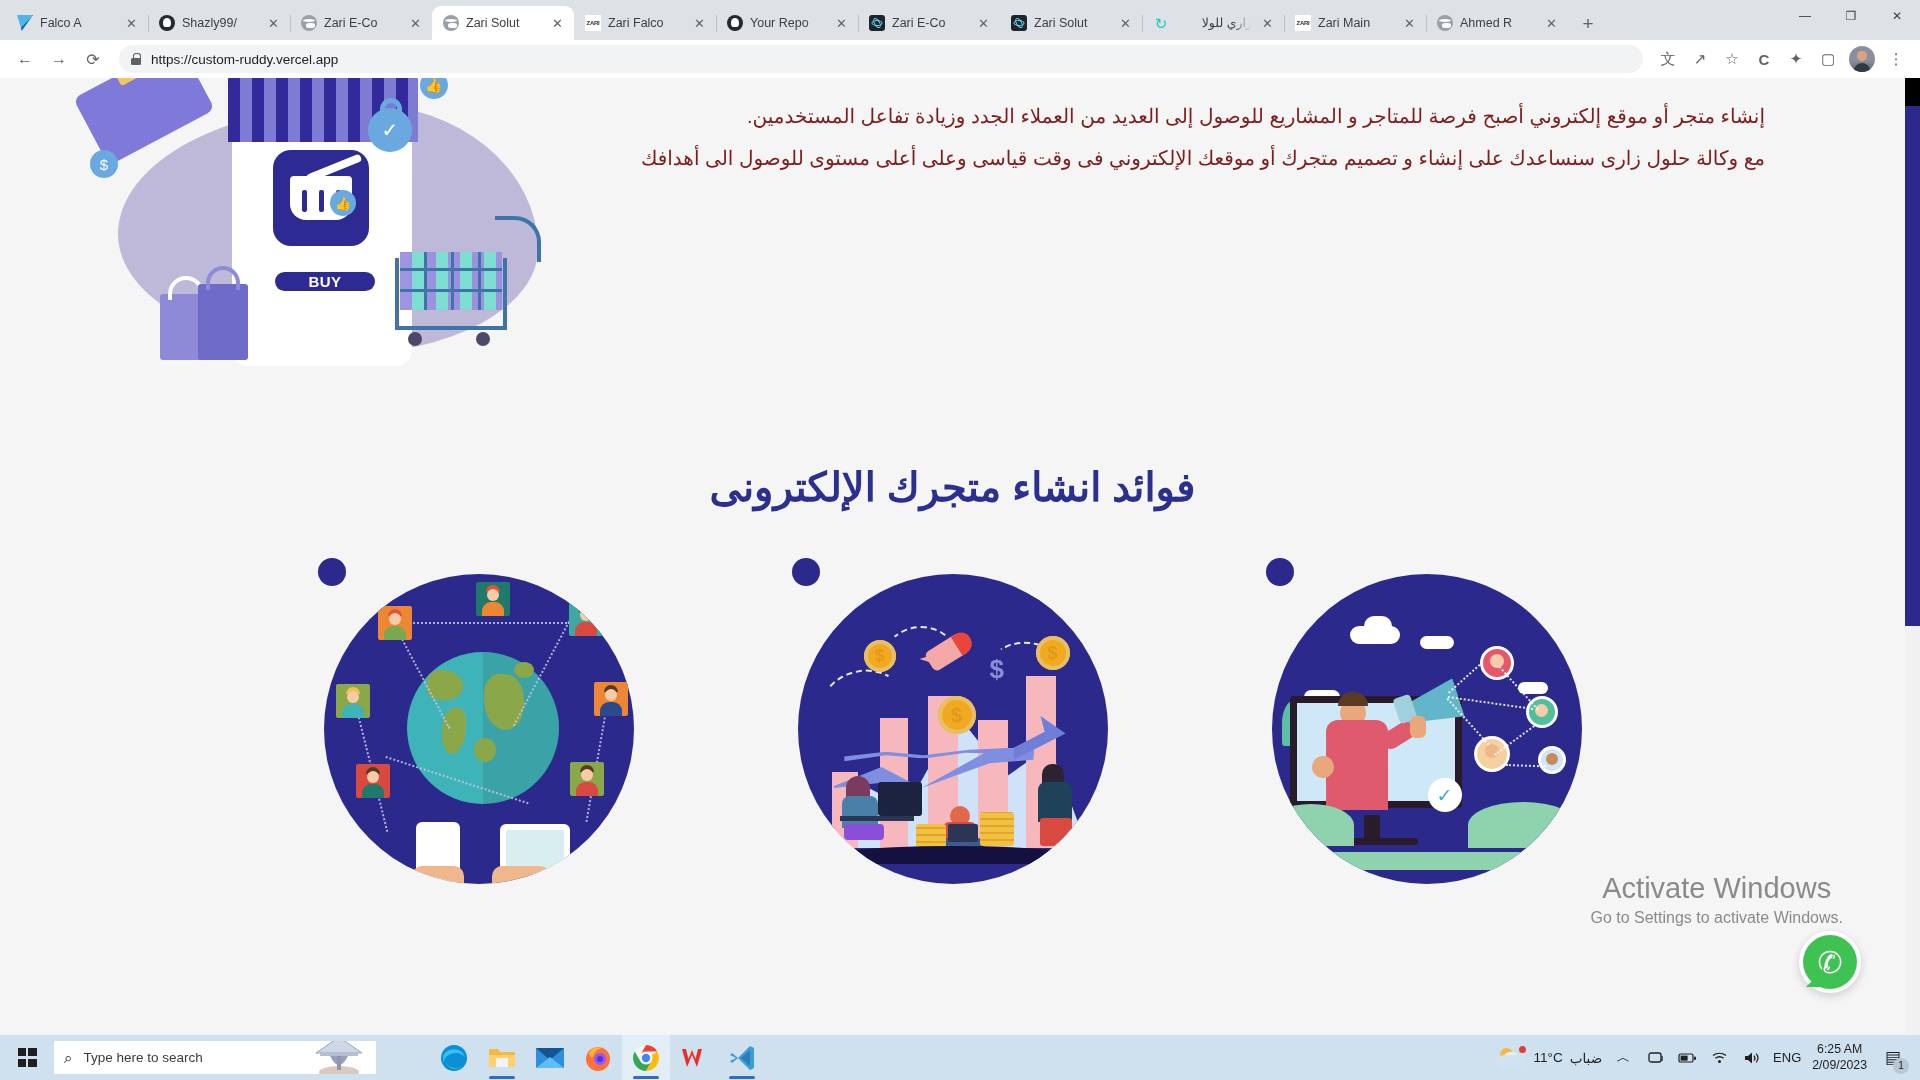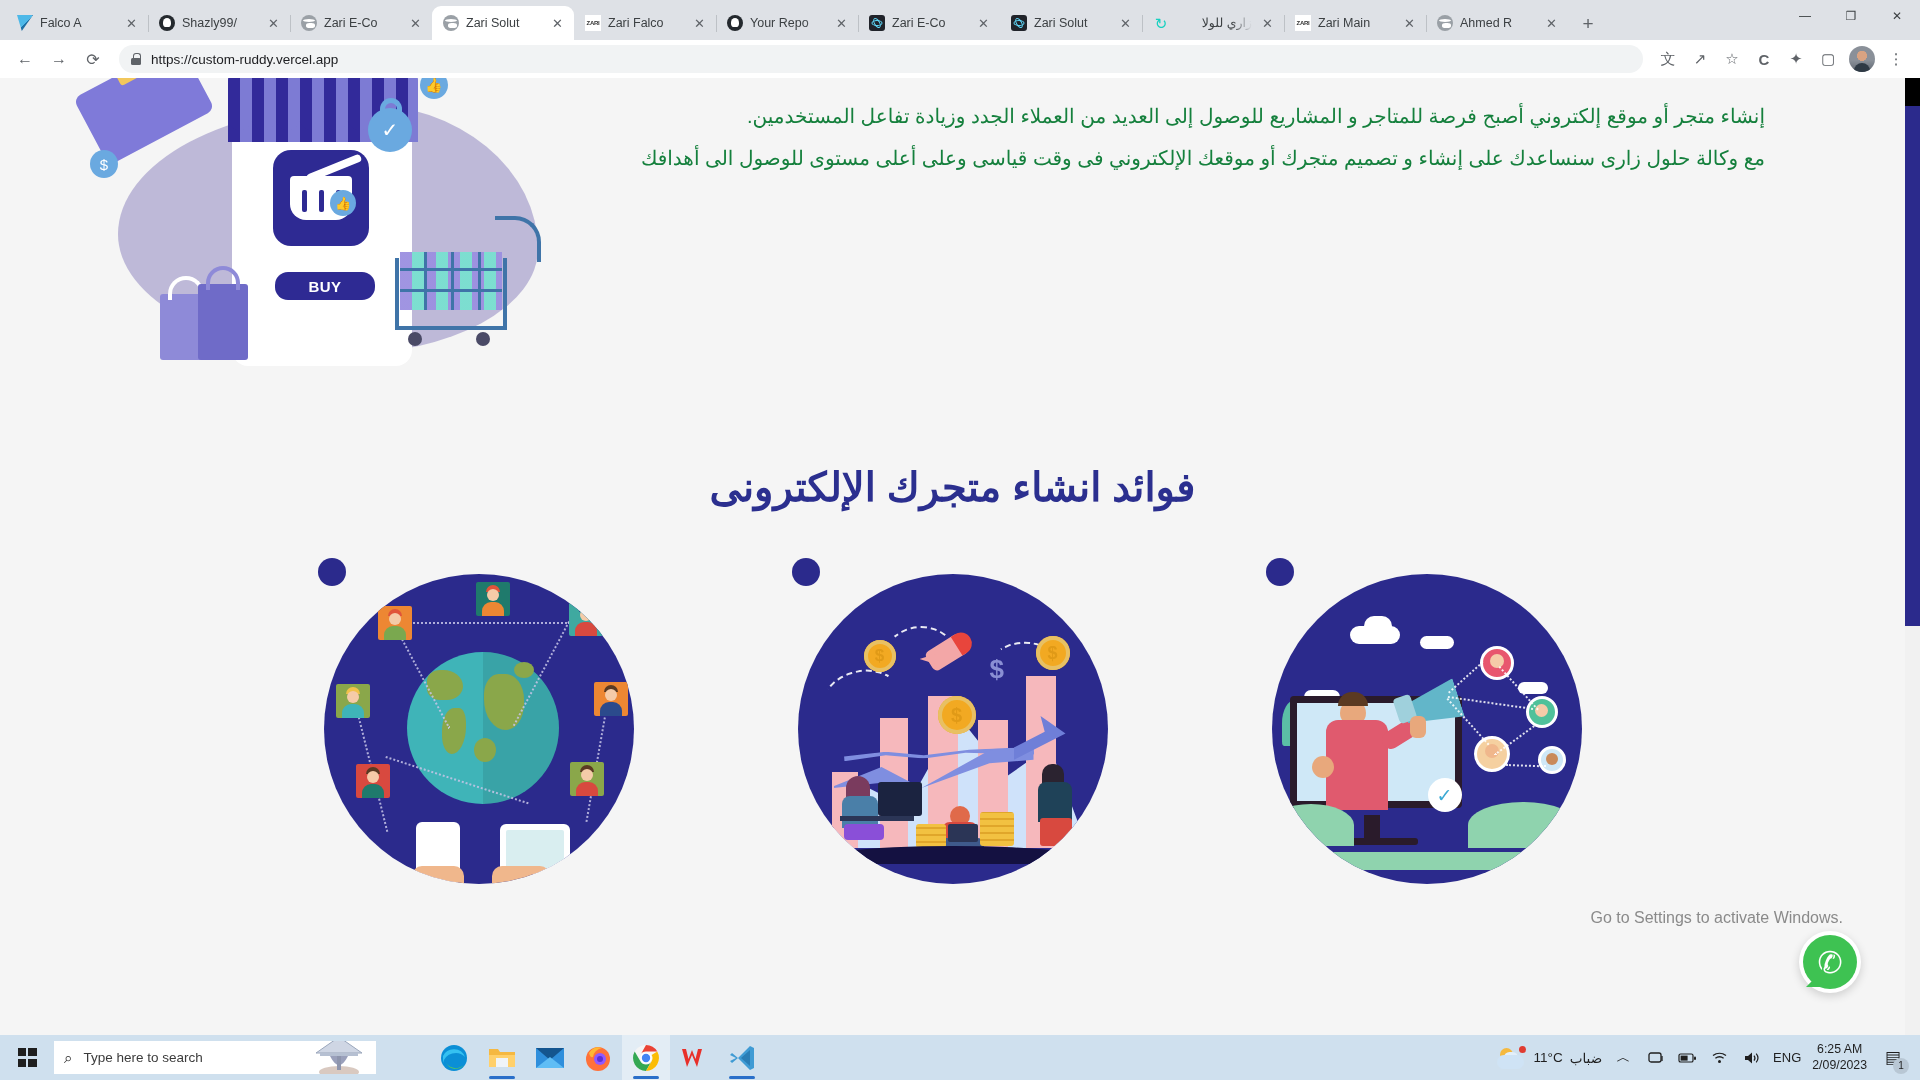--- a/index.html
+++ b/index.html
@@ -108,21 +108,21 @@
   .page { position: relative; width: 1905px; height: 100%; }
 
   
   .hero { display: flex; align-items: flex-start; padding: 0 90px; }
   .hero-art { width: 470px; flex: 0 0 470px; height: 300px; position: relative; margin-top: -10px; }
   .hero-text { flex: 1 1 auto; text-align: right; direction: rtl; padding: 0 50px 0 80px; }
   .hero-title {
     font-size: 40px; font-weight: bold; color: #2b2f8f; line-height: 1.25;
     margin-top: -12px; letter-spacing: 0.5px;
   }
-  .hero-p { font-size: 20px; color: #15803d; line-height: 1.62; margin-top: 22px; }
+  .hero-p { font-size: 20px; color: #7f1d1d; line-height: 1.62; margin-top: 22px; }
   .hero-p + .hero-p { margin-top: 10px; }
 
   
   .benefits-title {
     text-align: center; font-size: 40px; font-weight: bold; color: #2b2f8f;
     margin-top: 96px; direction: rtl;
   }
   .cards { display: flex; justify-content: center; gap: 104px; margin-top: 46px; }
   .card { width: 370px; position: relative; }
   .card-dot {
@@ -149,21 +149,21 @@
     background: repeating-linear-gradient(90deg,#322a9a 0 12px,#7d7bd4 12px 24px);
     -webkit-mask: radial-gradient(circle 12px at 12px 0,transparent 12px,#000 12.5px) 0 0/24px 24px;
     mask: radial-gradient(circle 12px at 12px 0,transparent 12px,#000 12.5px) 0 0/24px 24px; }
   .basket-box { left: 183px; top: 82px; width: 96px; height: 96px; background: #2e2a93;
     border-radius: 18px; }
   .basket { left: 200px; top: 108px; width: 62px; height: 44px; background: #fff;
     border-radius: 4px 4px 16px 16px; }
   .basket-line { background:#2e2a93; width:5px; height:22px; border-radius:2px; top:122px; }
   .basket-handle { left: 215px; top: 96px; width: 58px; height: 8px; background: #fff;
     border-radius: 4px; transform: rotate(-22deg); }
-  .buy-btn { left: 185px; top: 204px; width: 100px; height: 28px; background: #2e2a93;
+  .buy-btn { left: 185px; top: 204px; width: 100px; height: 19px; background: #2e2a93;
     border-radius: 13px; color: #fff; font-size: 15px; font-weight: bold;
     display: flex; align-items: center; justify-content: center; letter-spacing: .5px; }
   .card-pay { left: -6px; top: -2px; width: 120px; height: 76px; background: #7f7ad9;
     border-radius: 8px; transform: rotate(-28deg); }
   .card-chip { left: 26px; top: -4px; width: 26px; height: 17px; background: #f2c75c;
     border-radius: 3px; transform: rotate(-28deg); }
   .bag { border-radius: 3px; }
   .cart-body { left: 305px; top: 190px; width: 112px; height: 72px;
     border: 4px solid #3f74a8; border-top: none; }
   .cart-handle { left: 405px; top: 148px; width: 46px; height: 46px;
@@ -600,20 +600,21 @@
             <div class="dline" style="left:234px;top:190px;width:40px;transform:rotate(2deg);border-color:#fff;"></div>
 
             <div class="sh bush" style="left:-4px;top:230px;width:86px;height:42px;"></div>
             <div class="sh bush" style="left:196px;top:228px;width:110px;height:46px;"></div>
             <div class="sh" style="left:0;bottom:14px;width:100%;height:18px;background:#8fd3ae;"></div>
           </div>
         </div>
       </div>
 
       <div class="watermark">
+        <div class="wm-1">Activate Windows</div>
         <div class="wm-2">Go to Settings to activate Windows.</div>
       </div>
 
       <div class="whatsapp">
         <div class="wa">✆</div>
       </div>
     </div>
   </div>
 
   <div class="scrollbar">

